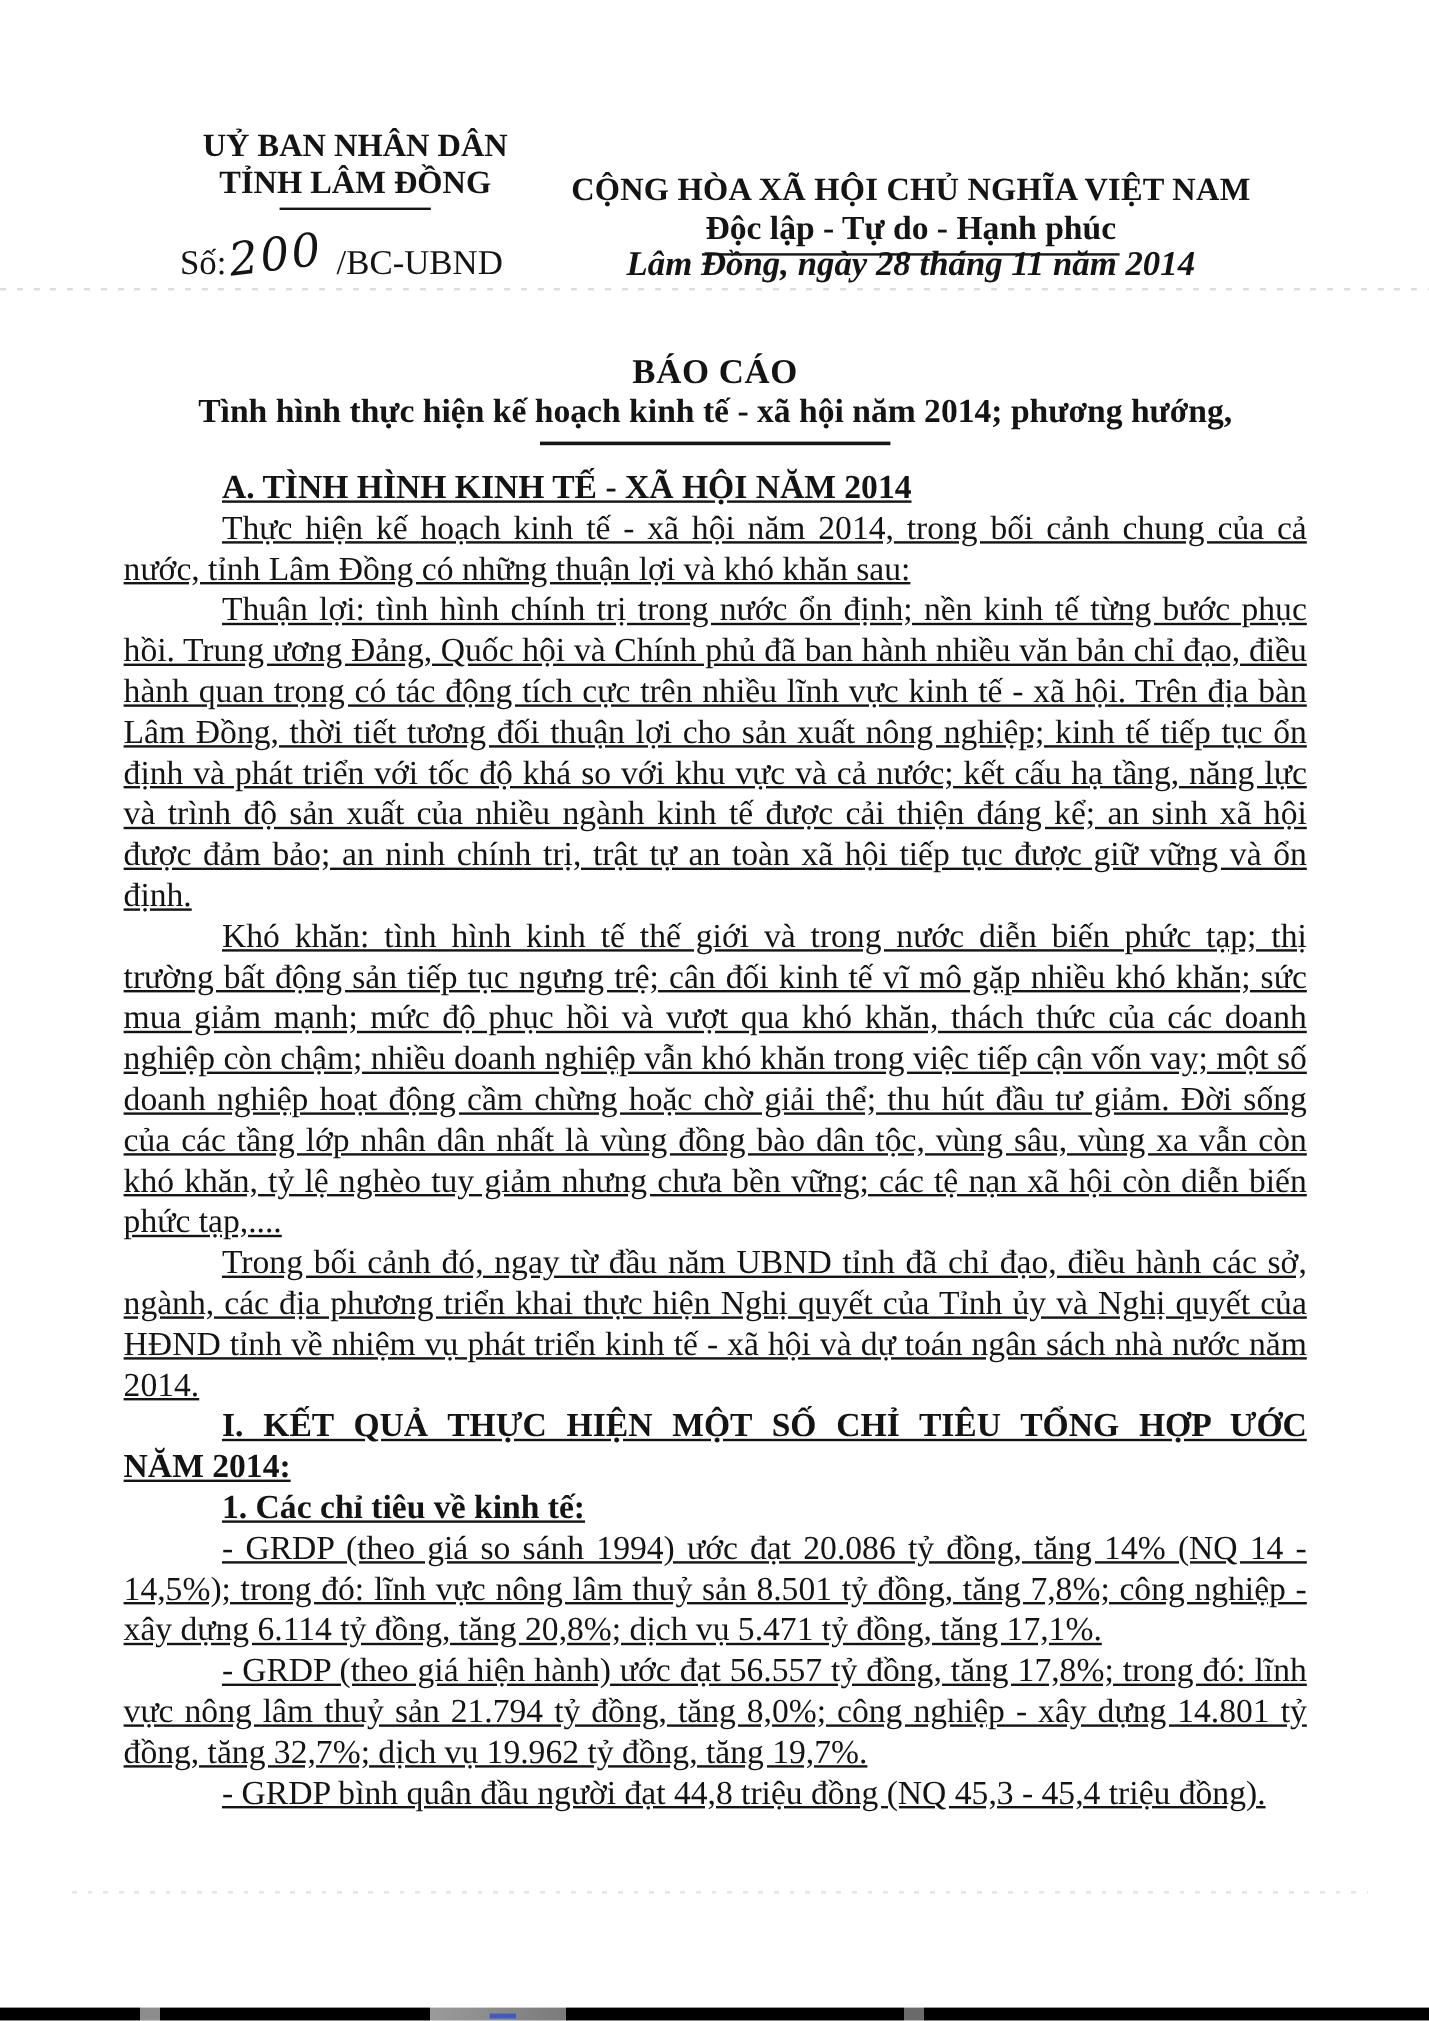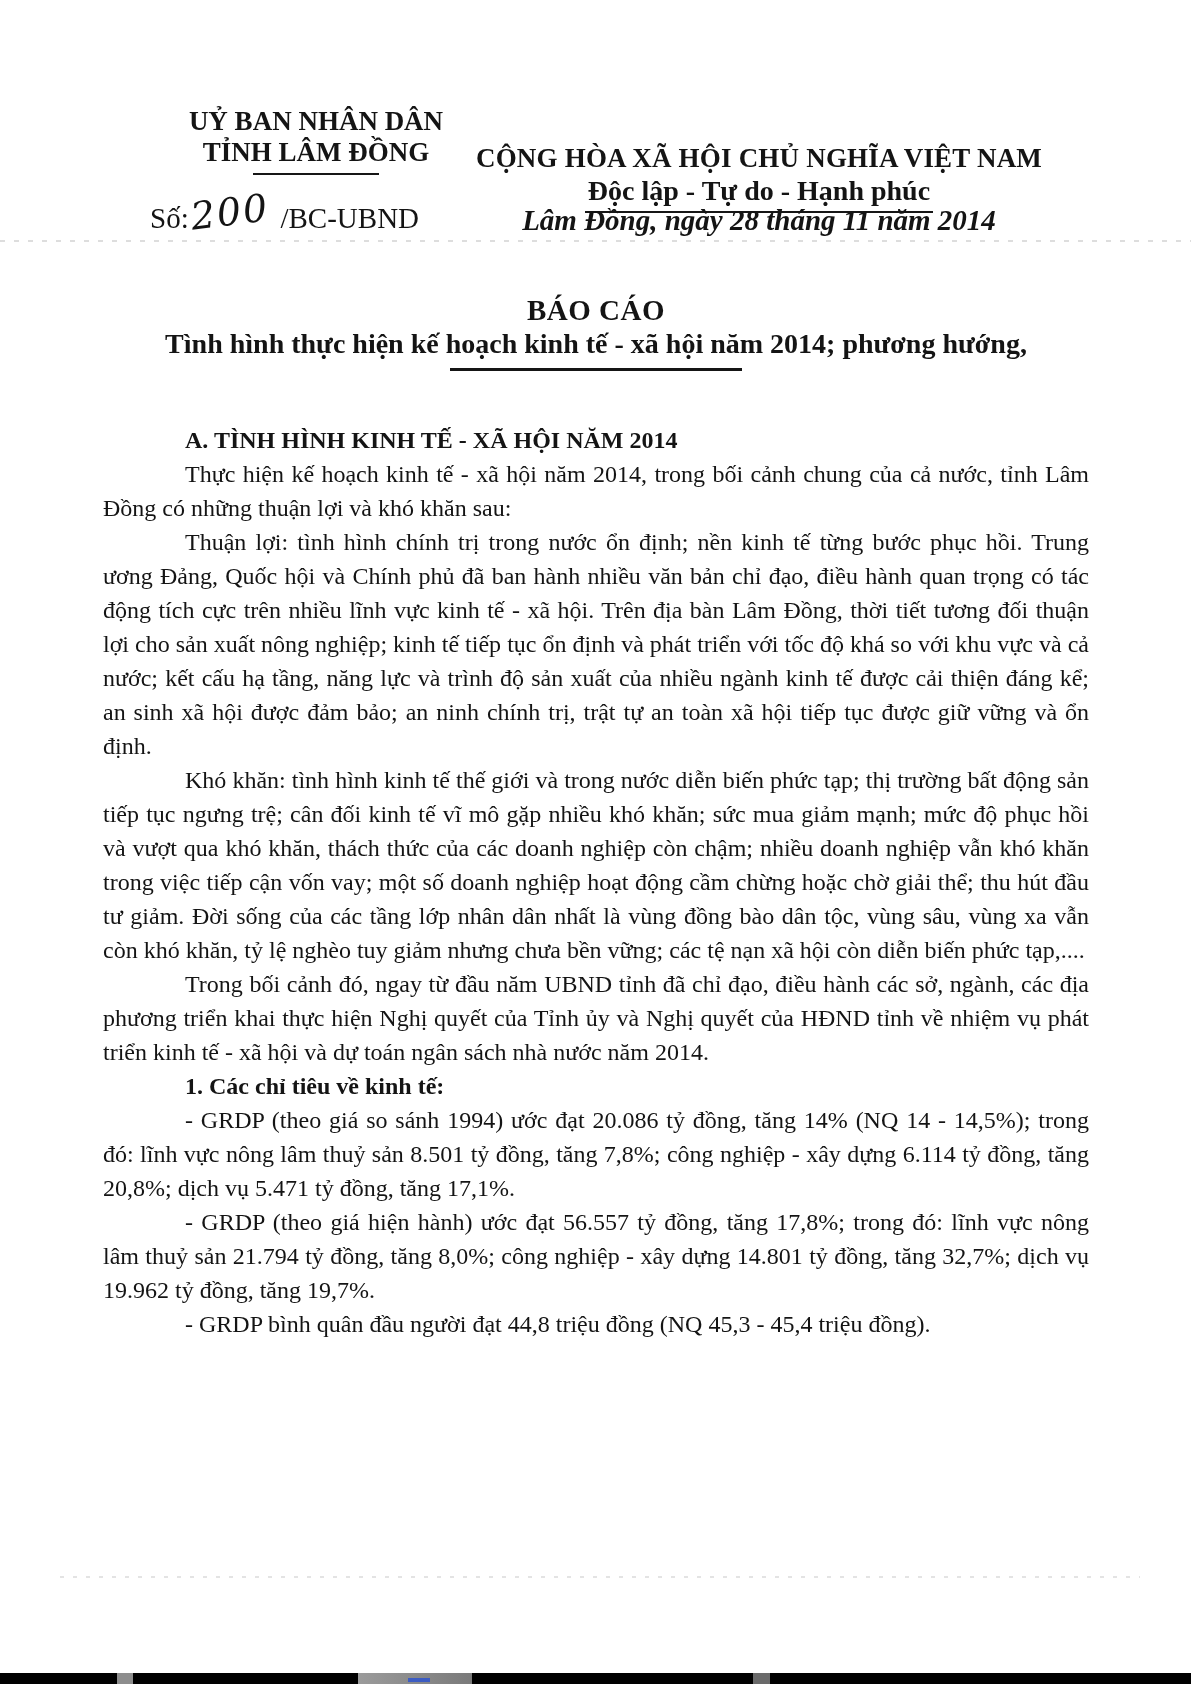--- a/index.html
+++ b/index.html
@@ -15,21 +15,21 @@
     overflow: hidden;
     font-family: "Liberation Serif", "DejaVu Serif", serif;
     color: #141414;
   }
   .page * { box-sizing: border-box; }
 
   
   .header-left {
     position: absolute;
     top: 106px;
-    left: 160px;
+    left: 140px;
     width: 312px;
     text-align: center;
     font-weight: bold;
     font-size: 27px;
     line-height: 31px;
     white-space: nowrap;
   }
   .header-left .rule {
     width: 126px;
     height: 2px;
@@ -102,26 +102,27 @@
   .title-rule {
     width: 292px;
     height: 3px;
     background: #151515;
     margin: 7px auto 0;
   }
 
   
   .body-col {
     position: absolute;
-    top: 423px;
+    top: 390px;
     left: 103px;
     width: 986px;
-    font-size: 24px;
+    font-size: 28px;
     line-height: 34px;
     text-align: justify;
+    text-decoration: underline;
   }
   .body-col p, .body-col .blk { margin: 0; }
   .indent { text-indent: 82px; }
   .bold { font-weight: bold; }
   .h-i-l1 { font-weight: bold; text-indent: 82px; text-align: justify; text-align-last: justify; }
   .h-i-l2 { font-weight: bold; text-indent: 0; text-align: left; }
 
   
   .scan-dots-top {
     position: absolute;
@@ -194,20 +195,24 @@
     <div class="title-sub">Tình hình thực hiện kế hoạch kinh tế - xã hội năm 2014; phương hướng,</div>
     <div class="title-rule"></div>
   </div>
 
   <div class="body-col">
     <p class="indent bold">A. TÌNH HÌNH KINH TẾ - XÃ HỘI NĂM 2014</p>
     <p class="indent">Thực hiện kế hoạch kinh tế - xã hội năm 2014, trong bối cảnh chung của cả nước, tỉnh Lâm Đồng có những thuận lợi và khó khăn sau:</p>
     <p class="indent">Thuận lợi: tình hình chính trị trong nước ổn định; nền kinh tế từng bước phục hồi. Trung ương Đảng, Quốc hội và Chính phủ đã ban hành nhiều văn bản chỉ đạo, điều hành quan trọng có tác động tích cực trên nhiều lĩnh vực kinh tế - xã hội. Trên địa bàn Lâm Đồng, thời tiết tương đối thuận lợi cho sản xuất nông nghiệp; kinh tế tiếp tục ổn định và phát triển với tốc độ khá so với khu vực và cả nước; kết cấu hạ tầng, năng lực và trình độ sản xuất của nhiều ngành kinh tế được cải thiện đáng kể; an sinh xã hội được đảm bảo; an ninh chính trị, trật tự an toàn xã hội tiếp tục được giữ vững và ổn định.</p>
     <p class="indent">Khó khăn: tình hình kinh tế thế giới và trong nước diễn biến phức tạp; thị trường bất động sản tiếp tục ngưng trệ; cân đối kinh tế vĩ mô gặp nhiều khó khăn; sức mua giảm mạnh; mức độ phục hồi và vượt qua khó khăn, thách thức của các doanh nghiệp còn chậm; nhiều doanh nghiệp vẫn khó khăn trong việc tiếp cận vốn vay; một số doanh nghiệp hoạt động cầm chừng hoặc chờ giải thể; thu hút đầu tư giảm. Đời sống của các tầng lớp nhân dân nhất là vùng đồng bào dân tộc, vùng sâu, vùng xa vẫn còn khó khăn, tỷ lệ nghèo tuy giảm nhưng chưa bền vững; các tệ nạn xã hội còn diễn biến phức tạp,....</p>
     <p class="indent">Trong bối cảnh đó, ngay từ đầu năm UBND tỉnh đã chỉ đạo, điều hành các sở, ngành, các địa phương triển khai thực hiện Nghị quyết của Tỉnh ủy và Nghị quyết của HĐND tỉnh về nhiệm vụ phát triển kinh tế - xã hội và dự toán ngân sách nhà nước năm 2014.</p>
+    <div class="blk">
+      <div class="h-i-l1">I. KẾT QUẢ THỰC HIỆN MỘT SỐ CHỈ TIÊU TỔNG HỢP ƯỚC</div>
+      <div class="h-i-l2">NĂM 2014:</div>
+    </div>
     <p class="indent bold">1. Các chỉ tiêu về kinh tế:</p>
     <p class="indent">- GRDP (theo giá so sánh 1994) ước đạt 20.086 tỷ đồng, tăng 14% (NQ 14 - 14,5%); trong đó: lĩnh vực nông lâm thuỷ sản 8.501 tỷ đồng, tăng 7,8%; công nghiệp - xây dựng 6.114 tỷ đồng, tăng 20,8%; dịch vụ 5.471 tỷ đồng, tăng 17,1%.</p>
     <p class="indent">- GRDP (theo giá hiện hành) ước đạt 56.557 tỷ đồng, tăng 17,8%; trong đó: lĩnh vực nông lâm thuỷ sản 21.794 tỷ đồng, tăng 8,0%; công nghiệp - xây dựng 14.801 tỷ đồng, tăng 32,7%; dịch vụ 19.962 tỷ đồng, tăng 19,7%.</p>
     <p class="indent">- GRDP bình quân đầu người đạt 44,8 triệu đồng (NQ 45,3 - 45,4 triệu đồng).</p>
   </div>
 
   <div class="scan-dots-top"></div>
   <div class="scan-dots-bottom"></div>
   <div class="bottom-bar"></div>
   <div class="blue-mark"></div>

